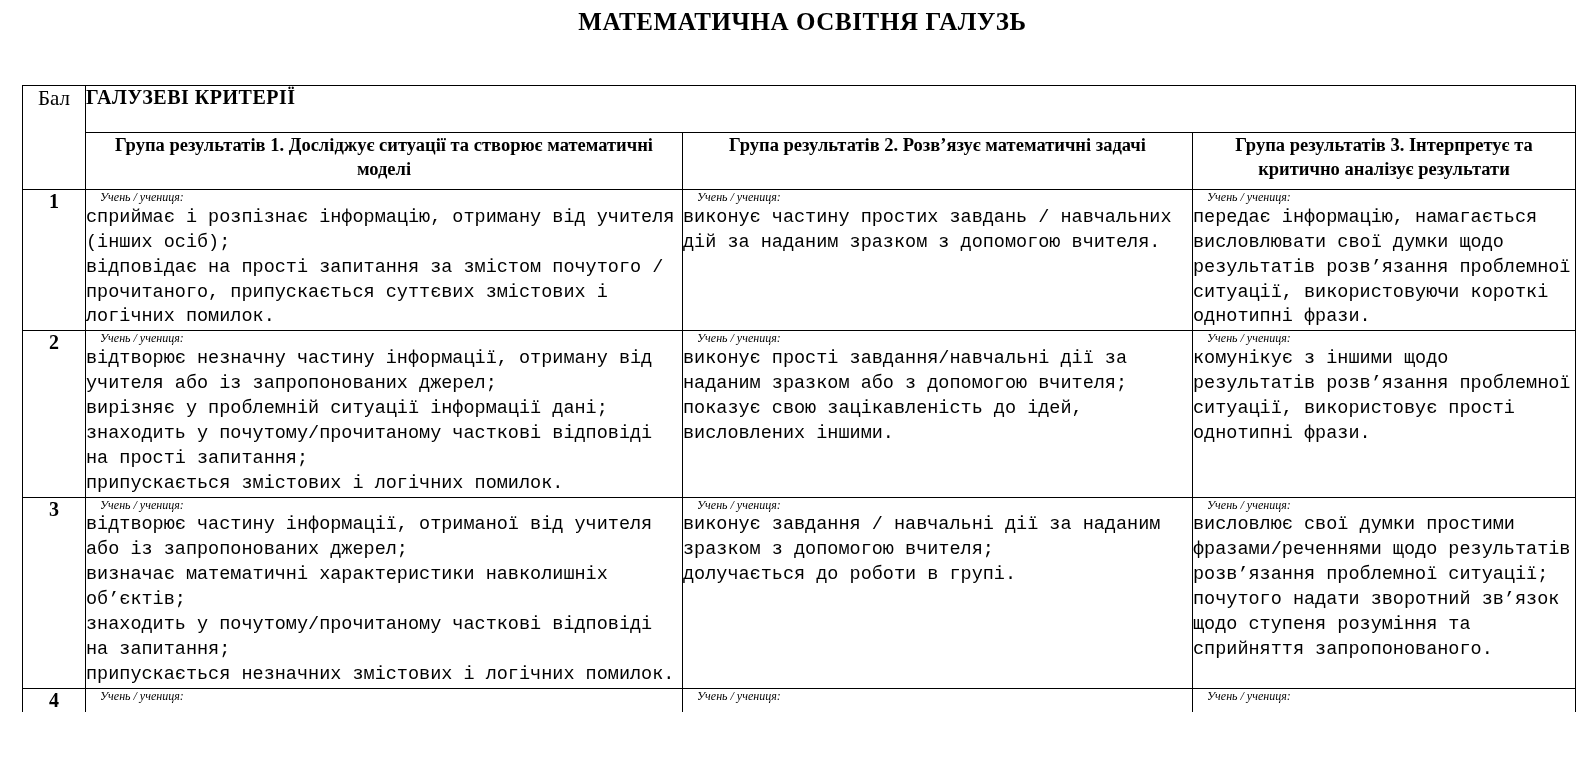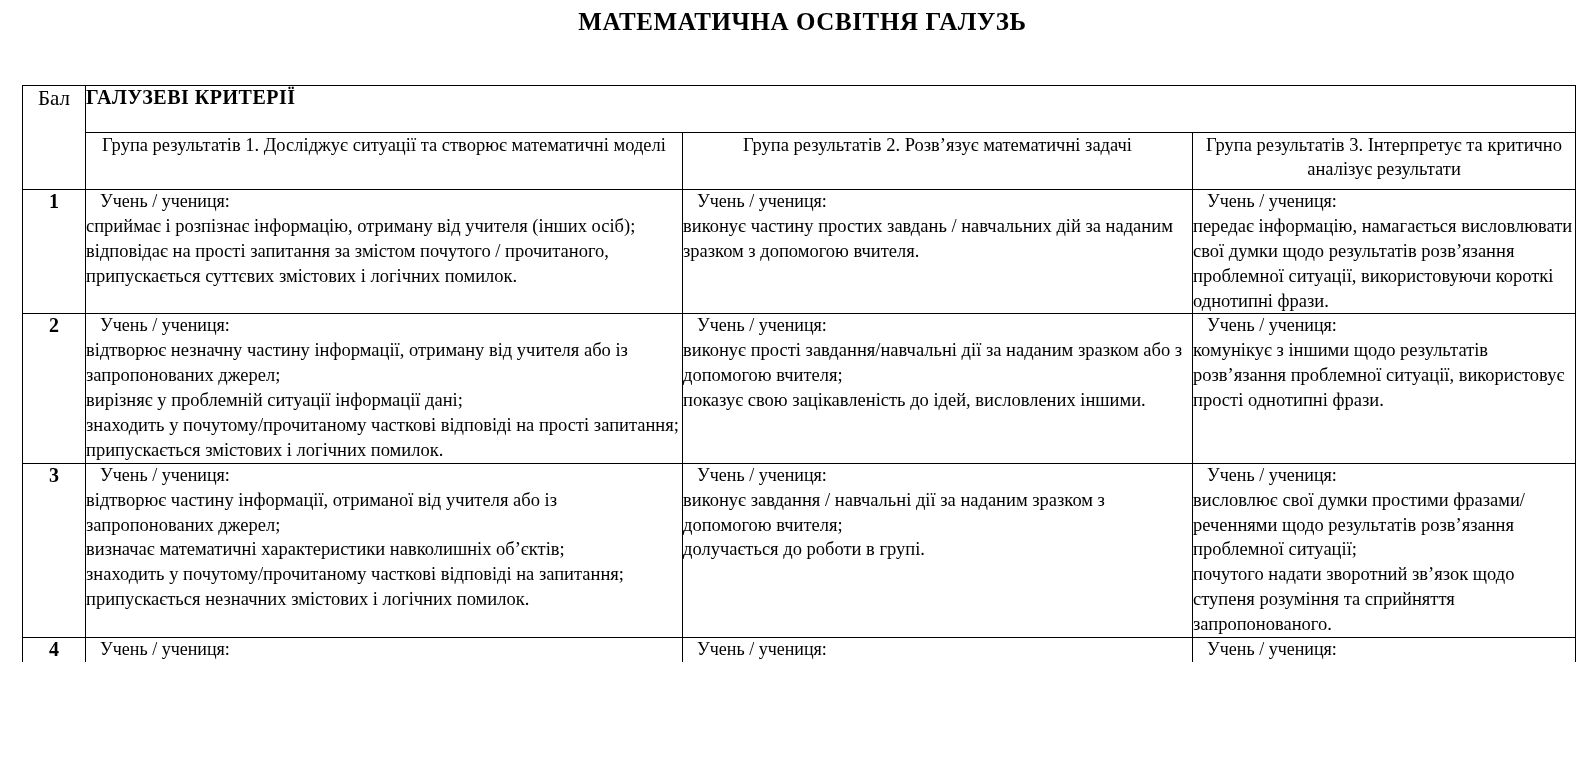--- a/index.html
+++ b/index.html
@@ -71,49 +71,51 @@
     vertical-align: middle;
     font-size: 20px;
     font-weight: bold;
     letter-spacing: 0.5px;
     height: 46px;
     padding: 6px 4px 8px 4px;
   }
 
   .th-group {
     font-size: 18.5px;
-    font-weight: normal;
+    font-weight: bold;
     line-height: 1.30;
     padding: 9px 10px 10px 12px;
     height: 56px;
     vertical-align: top;
   }
 
   .td-score {
     text-align: center;
     vertical-align: top;
     font-size: 20px;
     font-weight: bold;
     padding: 8px 2px 2px 2px;
   }
 
   .cell {
     padding: 8px 12px 10px 14px;
   }
 
   .cell-lead {
-    font-size: 18px;
+    font-style: italic;
+    font-size: 12px;
     line-height: 1.33;
     padding-left: 14px;
     white-space: nowrap;
   }
 
   .cell-body {
     font-size: 18.5px;
     line-height: 1.345;
+    font-family: Liberation Mono, monospace;
   }
 
   .cell-body .ln {
     display: block;
   }
 
   
   .row-partial td {
     border-bottom: none;
   }

